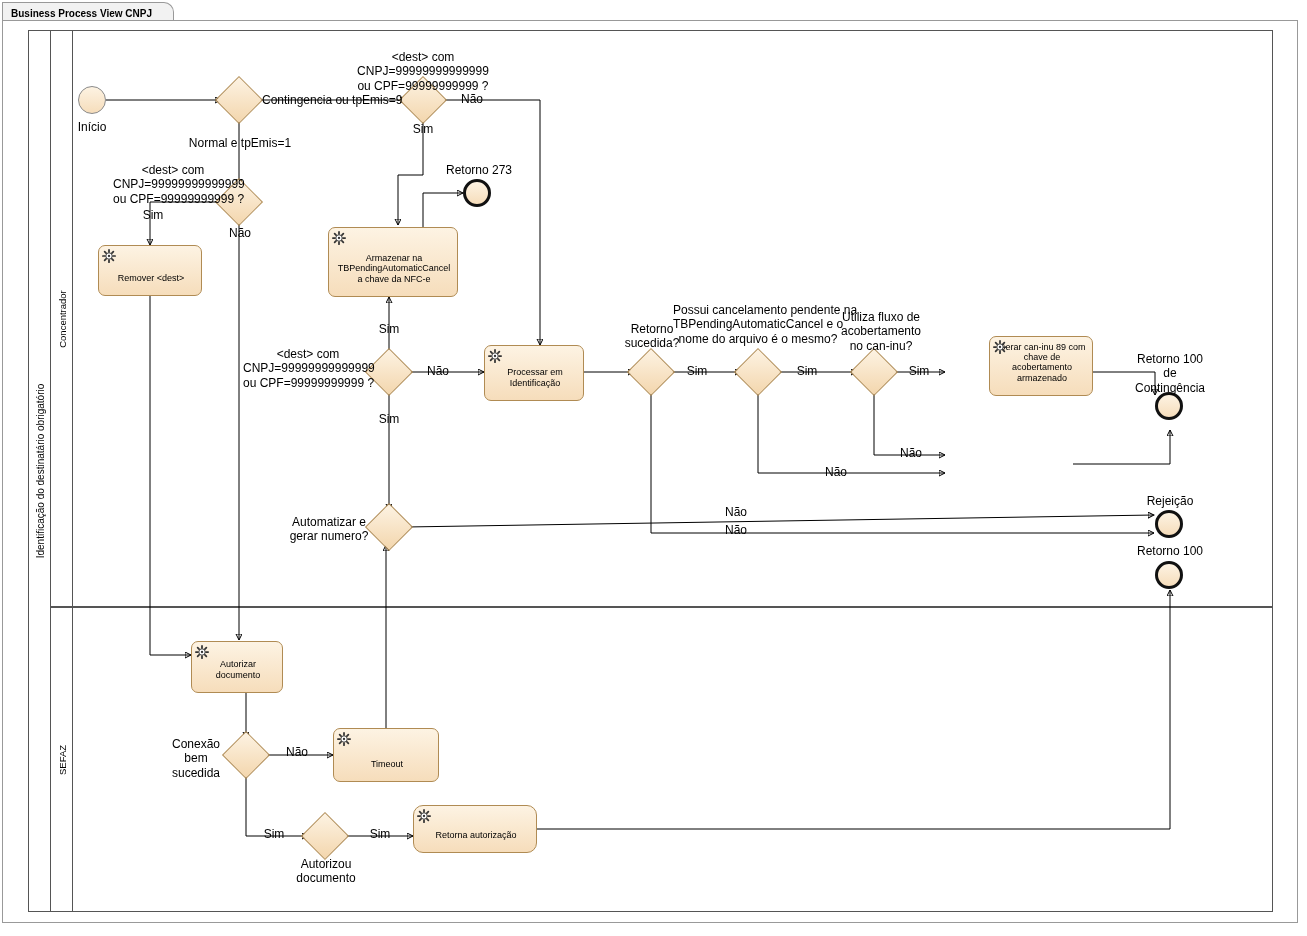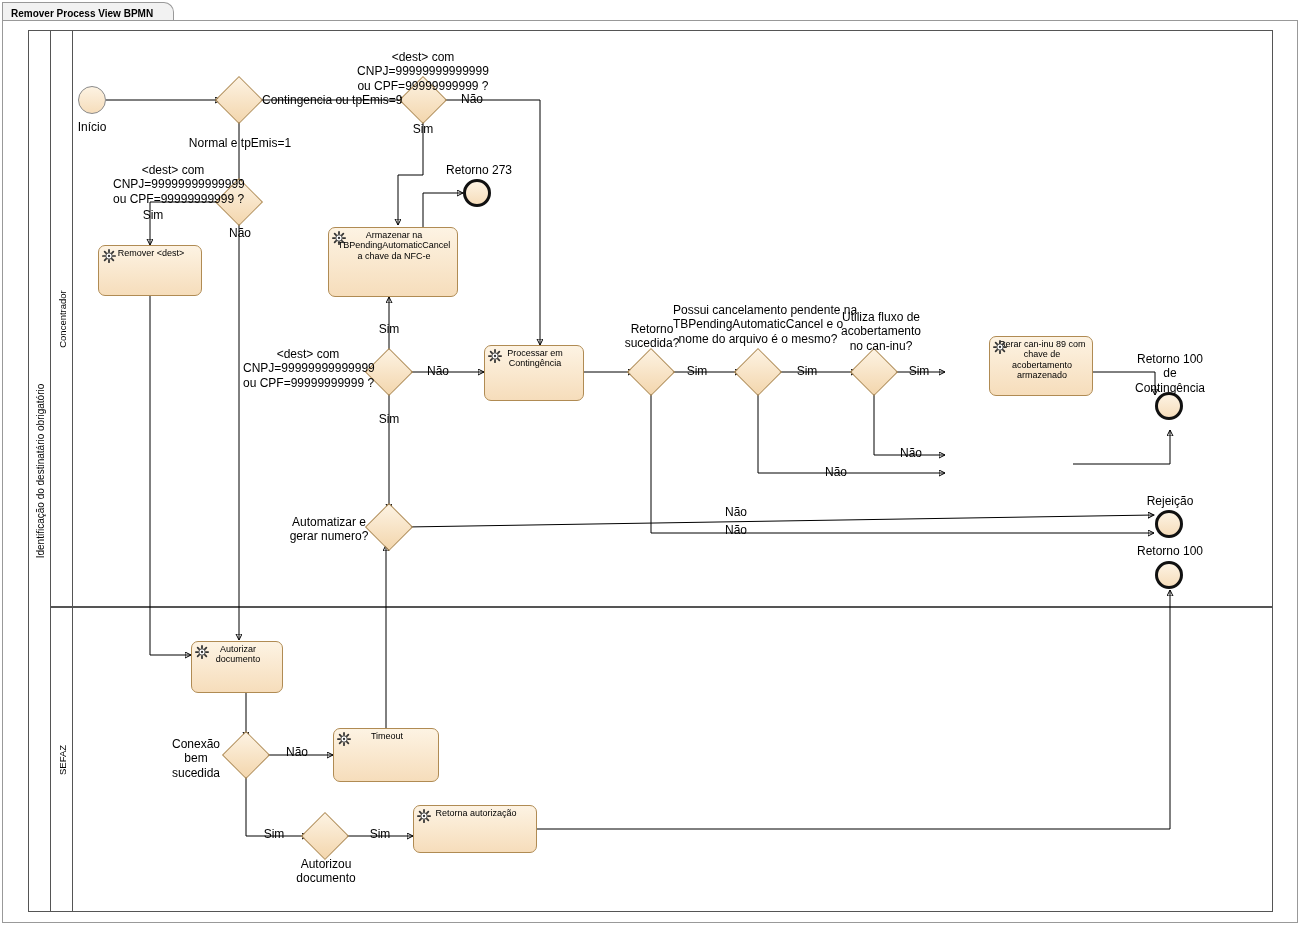--- a/index.html
+++ b/index.html
@@ -98,21 +98,21 @@
     color: #000;
   }
   
   .task {
     position: absolute;
     box-sizing: border-box;
     border: 1px solid #b08b53;
     border-radius: 7px;
     background: linear-gradient(to bottom, #fdf3e3 0%, #f6ddbb 100%);
     display: flex;
-    align-items: flex-start;
+    align-items: flex-end;
     justify-content: center;
     text-align: center;
     font-size: 9px;
     color: #000;
     line-height: 1.15;
     padding: 2px 4px 12px 6px;
   }
   .task .tasklabel { display: block; width: 100%; }
   .gear {
     position: absolute;
@@ -160,21 +160,21 @@
     pointer-events: none;
   }
   svg.conn path, svg.conn line { stroke: #000; stroke-width: 1; fill: none; }
 </style>
 </head>
 <body>
 
 <div id="canvas">
 
   <div class="tab">
-    <div class="tab-label">Remover Process View BPMN</div>
+    <div class="tab-label">Business Process View CNPJ</div>
   </div>
 
   <div class="outer-frame"></div>
 
   <div class="pool" style="left:28px; top:30px; width:1245px; height:882px;">
     <div class="pool-header">
       <span>Identificação do destinatário obrigatório</span>
     </div>
   </div>
 
@@ -315,21 +315,21 @@
         <line x1="12" y1="1.5" x2="12" y2="5"></line>
           <line x1="12" y1="19" x2="12" y2="22.5"></line>
         <line x1="1.5" y1="12" x2="5" y2="12"></line>
           <line x1="19" y1="12" x2="22.5" y2="12"></line>
         <line x1="4.5" y1="4.5" x2="7" y2="7"></line>
           <line x1="17" y1="17" x2="19.5" y2="19.5"></line>
         <line x1="19.5" y1="4.5" x2="17" y2="7"></line>
           <line x1="7" y1="17" x2="4.5" y2="19.5"></line>
       </g>
     </svg>
-    <span class="tasklabel">Processar em Contingência</span>
+    <span class="tasklabel">Processar em Identificação</span>
   </div>
 
   <div class="task" style="left:989px; top:336px; width:104px; height:60px;">
     <svg class="gear" viewBox="0 0 24 24">
       <circle cx="12" cy="12" r="5.5" fill="#fff" stroke="#333" stroke-width="1.6"></circle>
       <circle cx="12" cy="12" r="2" fill="#333"></circle>
       <g stroke="#333" stroke-width="3" stroke-linecap="round">
         <line x1="12" y1="1.5" x2="12" y2="5"></line>
           <line x1="12" y1="19" x2="12" y2="22.5"></line>
         <line x1="1.5" y1="12" x2="5" y2="12"></line>
@@ -373,21 +373,21 @@
           <line x1="19" y1="12" x2="22.5" y2="12"></line>
         <line x1="4.5" y1="4.5" x2="7" y2="7"></line>
           <line x1="17" y1="17" x2="19.5" y2="19.5"></line>
         <line x1="19.5" y1="4.5" x2="17" y2="7"></line>
           <line x1="7" y1="17" x2="4.5" y2="19.5"></line>
       </g>
     </svg>
     <span class="tasklabel">Timeout</span>
   </div>
 
-  <div class="task" style="left:413px; top:805px; width:124px; height:48px;">
+  <div class="task" style="left:413px; top:805px; width:124px; height:48px;border-radius:10px;">
     <svg class="gear" viewBox="0 0 24 24">
       <circle cx="12" cy="12" r="5.5" fill="#fff" stroke="#333" stroke-width="1.6"></circle>
       <circle cx="12" cy="12" r="2" fill="#333"></circle>
       <g stroke="#333" stroke-width="3" stroke-linecap="round">
         <line x1="12" y1="1.5" x2="12" y2="5"></line>
           <line x1="12" y1="19" x2="12" y2="22.5"></line>
         <line x1="1.5" y1="12" x2="5" y2="12"></line>
           <line x1="19" y1="12" x2="22.5" y2="12"></line>
         <line x1="4.5" y1="4.5" x2="7" y2="7"></line>
           <line x1="17" y1="17" x2="19.5" y2="19.5"></line>

